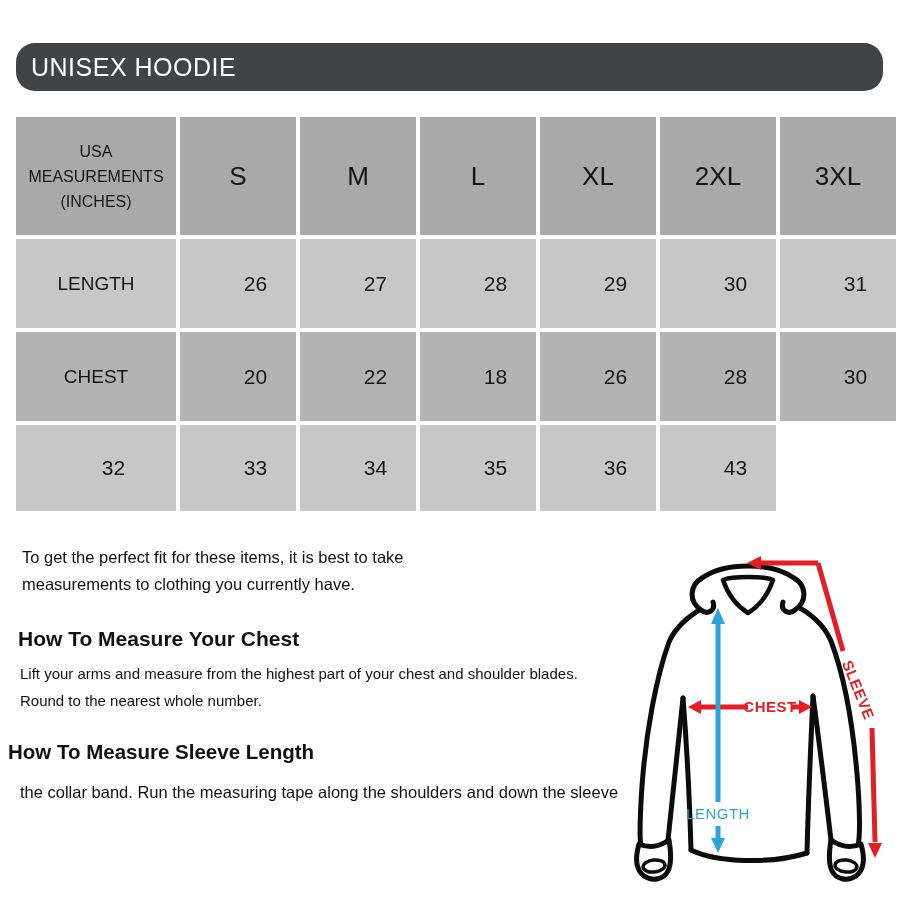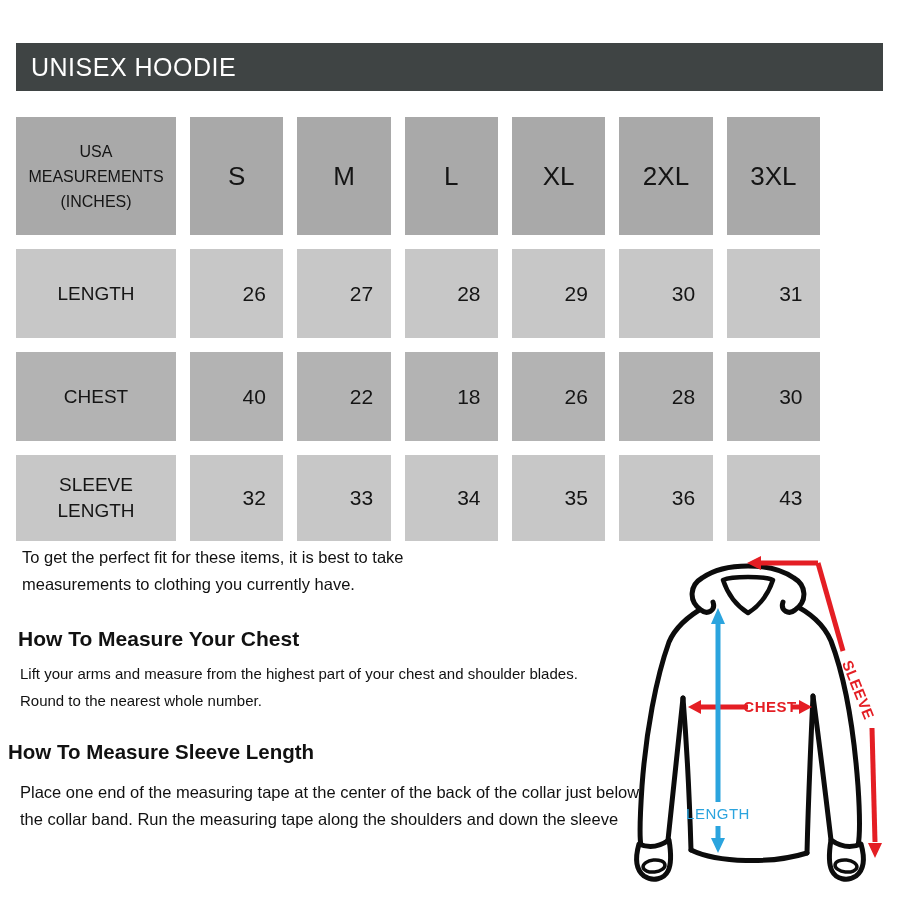--- a/index.html
+++ b/index.html
@@ -1,27 +1,27 @@
 <!DOCTYPE html>
 <html><head>
 <meta charset="utf-8">
 <style>
   html,body{margin:0;padding:0;background:#fff;}
   .page{position:relative;width:900px;height:900px;background:#ffffff;overflow:hidden;
         font-family:"Liberation Sans","DejaVu Sans",sans-serif;color:#111;}
 
   
   .title-bar{position:absolute;left:16px;top:43px;width:867px;height:48px;background:#3f4444;
-             display:flex;align-items:center;box-sizing:border-box;padding-left:15px;}
+             display:flex;align-items:center;box-sizing:border-box;padding-left:15px;border-radius:19px;}
   .title-bar span{color:#ffffff;font-size:25px;letter-spacing:.5px;}
 
   
-  .chart{position:absolute;left:16px;top:117px;width:804px;display:grid;
+  .chart{position:absolute;left:16px;top:117px;width:880px;display:grid;
          grid-template-columns:160px repeat(6,1fr);
-         grid-template-rows:118px 89px 89px 86px;gap:14px;}
+         grid-template-rows:118px 89px 89px 86px;gap:4px;}
   .cell{display:flex;align-items:center;justify-content:center;text-align:center;color:#151515;}
   .hdr{background:#a9a9a9;}
   .light{background:#c7c7c7;}
   .mid{background:#b3b3b3;}
   .corner{font-size:16px;line-height:25px;padding:0 10px;}
   .sz{font-size:26px;}
   .label{font-size:19px;line-height:26px;padding:0 30px;box-sizing:border-box;}
   .val{font-size:21px;padding-left:35px;}
 
   
@@ -63,28 +63,27 @@
 
     <div class="cell light label">LENGTH</div>
     <div class="cell light val">26</div>
     <div class="cell light val">27</div>
     <div class="cell light val">28</div>
     <div class="cell light val">29</div>
     <div class="cell light val">30</div>
     <div class="cell light val">31</div>
 
     <div class="cell mid label">CHEST</div>
-    <div class="cell mid val">40</div>
+    <div class="cell mid val">20</div>
     <div class="cell mid val">22</div>
     <div class="cell mid val">18</div>
     <div class="cell mid val">26</div>
     <div class="cell mid val">28</div>
     <div class="cell mid val">30</div>
 
-    <div class="cell light label">SLEEVE LENGTH</div>
     <div class="cell light val">32</div>
     <div class="cell light val">33</div>
     <div class="cell light val">34</div>
     <div class="cell light val">35</div>
     <div class="cell light val">36</div>
     <div class="cell light val">43</div>
   </div>
 
   <div class="intro">
     <div>To get the perfect fit for these items, it is best to take</div>
@@ -92,21 +91,20 @@
   </div>
 
   <div class="h-chest">How To Measure Your Chest</div>
   <div class="p-chest">
     <div>Lift your arms and measure from the highest part of your chest and shoulder blades.</div>
     <div>Round to the nearest whole number.</div>
   </div>
 
   <div class="h-sleeve">How To Measure Sleeve Length</div>
   <div class="p-sleeve">
-    <div>Place one end of the measuring tape at the center of the back of the collar just below</div>
     <div>the collar band. Run the measuring tape along the shoulders and down the sleeve</div>
   </div>
 
   <svg class="diagram" viewBox="0 0 280 360">
 
     <g>
       <path class="ink" d="M 86,66 C 68,76 55,88 49,102 C 36,138 26,192 22,246 C 20,276 19,296 21,306"></path>
       <path class="ink" d="M 170,63 C 192,73 205,87 211,101 C 225,138 234,192 238,246 C 240,276 240,296 238,306"></path>
       <path class="ink" d="M 63,158 C 58,208 52,258 48,300"></path>
       <path class="ink" d="M 193,156 C 200,208 206,258 211,300"></path>

